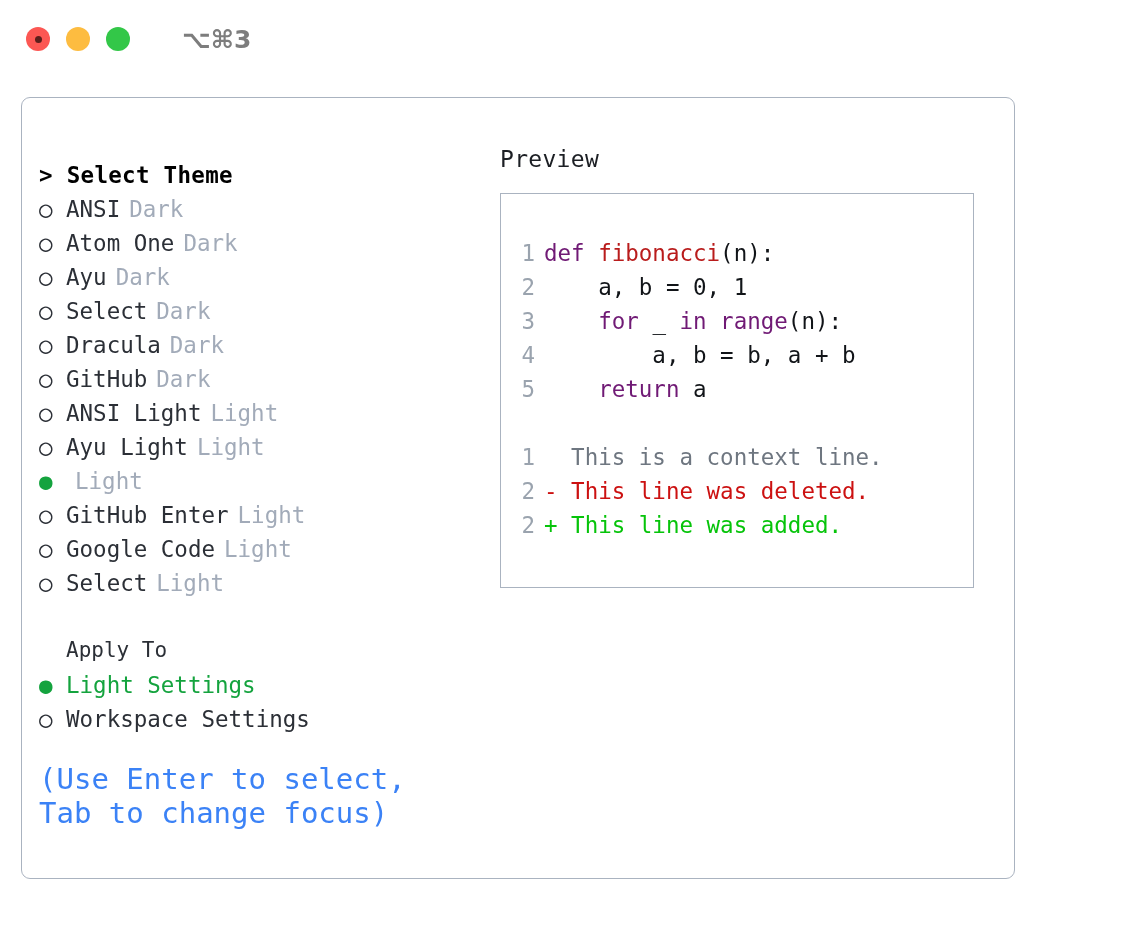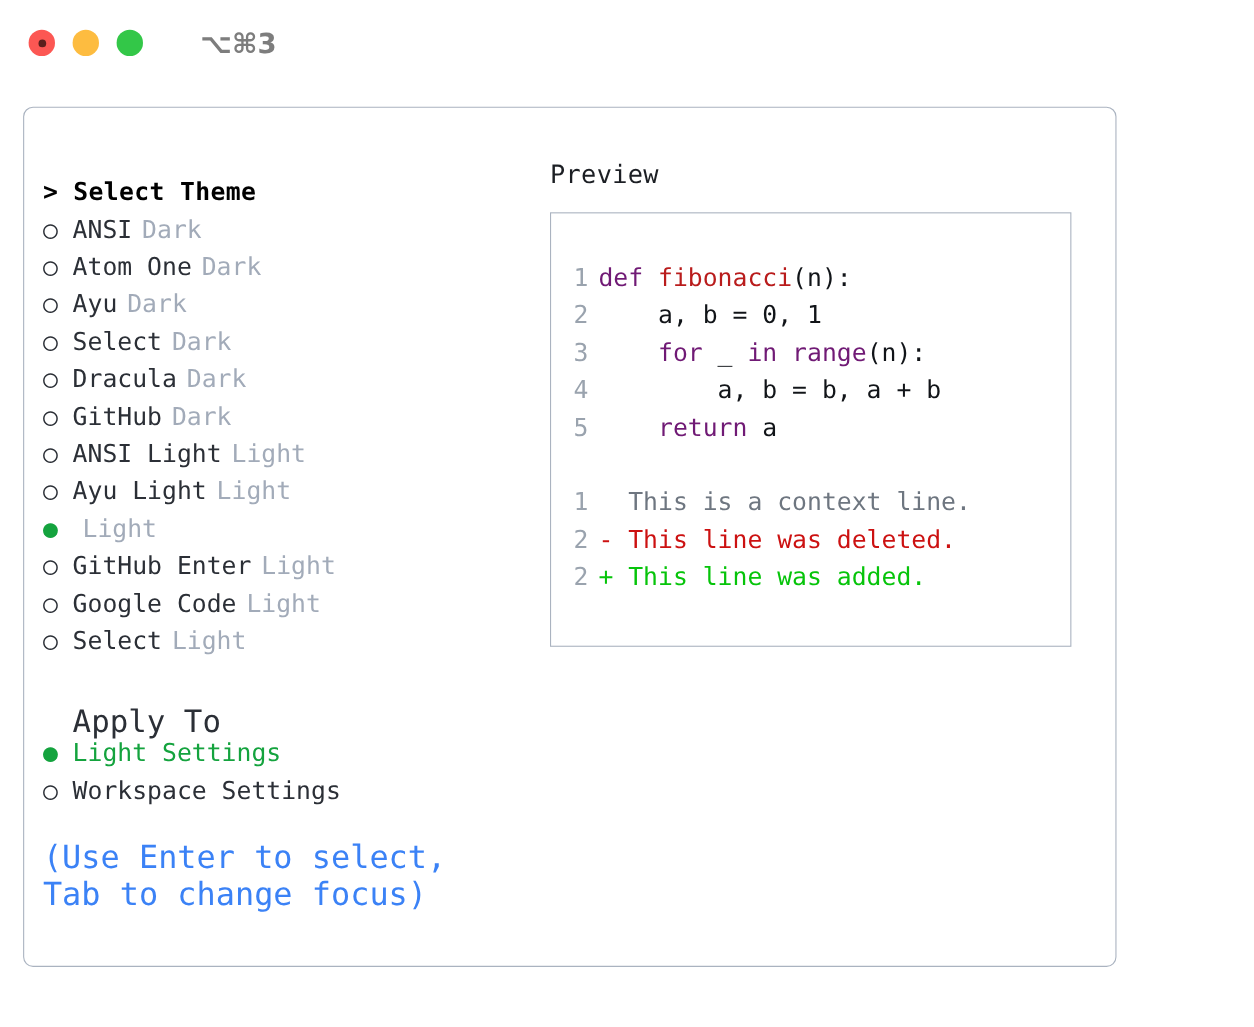--- a/index.html
+++ b/index.html
@@ -107,23 +107,23 @@
     letter-spacing: 0.3px;
   }
   .name { color: #2b2f36; text-align: right; }
   .name.selected { color: #14a33e; }
   .tag {
     color: #a2abb9;
     margin-left: 9px;
   }
   .section-head {
     display: flex;
-    align-items: center;
+    align-items: flex-start;
     height: 34px;
-    font-size: 28px;
+    font-size: 21px;
     color: #2b2f36;
     white-space: pre;
   }
   .spacer-sm { height: 34px; }
   #hint {
     margin-top: 22px;
     width: 400px;
     font-size: 29px;
     line-height: 34px;
     color: #3b82f6;

